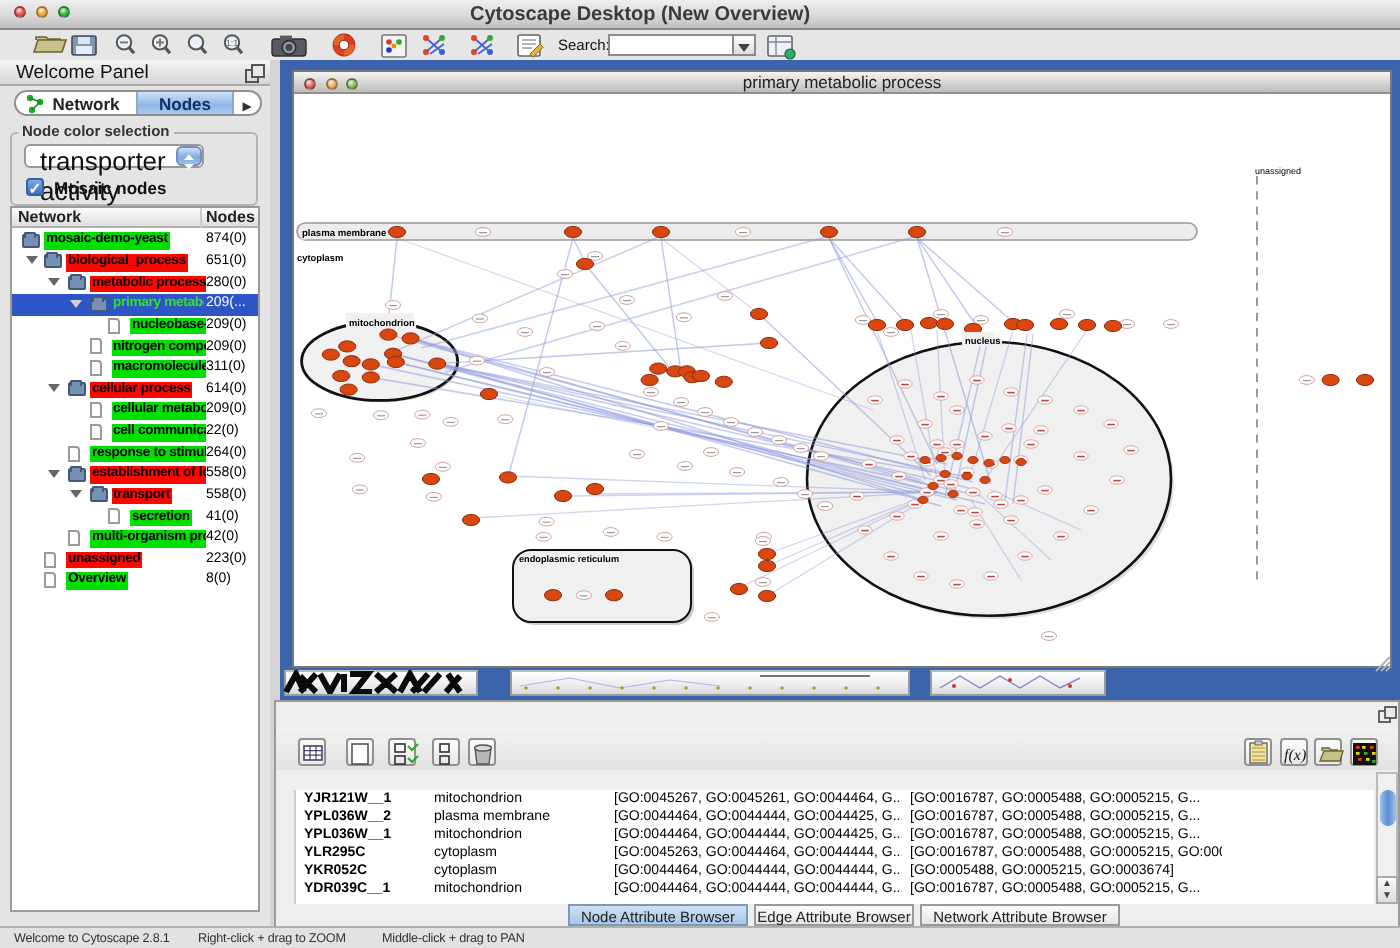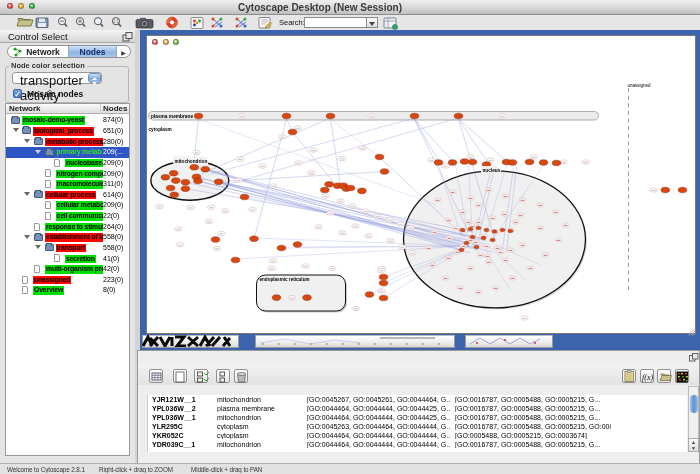--- a/index.html
+++ b/index.html
@@ -45,21 +45,21 @@
 .tabs{left:0;top:100px;width:561px;height:13px}
 .tab{position:absolute;top:1px;height:11px;border:1px solid #999;background:linear-gradient(#fcfcfc,#e4e4e4);font-size:7.5px;color:#222;text-align:center;padding-top:1px}
 .status{left:0;top:463px;width:700px;height:11px;background:#e2e2e2;border-top:1px solid #b0b0b0;font-size:6.3px;color:#333;letter-spacing:-0.1px}
 .sliver{position:absolute;background:linear-gradient(#ffffff,#ececec 60%,#d8d8d8);border:1px solid #9a9a9a;border-top:1px solid #bbb}
 </style></head><body>
 
 <div class="abs titlebar"></div>
 <div class="abs tl" style="left:7px;background:radial-gradient(circle at 38% 30%,#ffffff99,#ee4f44 55%,#ee4f44);border:0.5px solid #00000055"></div>
 <div class="abs tl" style="left:18px;background:radial-gradient(circle at 38% 30%,#ffffff99,#f0a829 55%,#f0a829);border:0.5px solid #00000055"></div>
 <div class="abs tl" style="left:29px;background:radial-gradient(circle at 38% 30%,#ffffff99,#2fb93a 55%,#2fb93a);border:0.5px solid #00000055"></div>
-<div class="abs title">Cytoscape Desktop (New Session)</div>
+<div class="abs title">Cytoscape Desktop (New Overview)</div>
 <svg class="abs" style="left:0;top:15px" width="700" height="15" viewBox="0 0 700 15">
 <path d="M17 11 L19 5 L33 5 L31 11 Z M18 5 L18 3.5 L23 3.5 L24 4.5 L30 4.5 L30 5" fill="#c8c28a" stroke="#6b6432" stroke-width="0.8"></path>
 <rect x="36" y="3" width="12" height="9.5" rx="1" fill="#8296ad" stroke="#3c4d63" stroke-width="0.8"></rect>
     <rect x="39" y="3.5" width="6" height="3.5" fill="#dde6ef"></rect>
     <rect x="38" y="8" width="8" height="4" fill="#e8eef5"></rect>
 <circle cx="62" cy="6.2" r="3.6" fill="#e9f0f7" stroke="#555" stroke-width="1"></circle>
     <line x1="64.6" y1="8.8" x2="67" y2="11.6" stroke="#555" stroke-width="1.6"></line>
     <line x1="60" y1="6.2" x2="64" y2="6.2" stroke="#777" stroke-width="1"></line>
 <circle cx="80" cy="6.2" r="3.6" fill="#e9f0f7" stroke="#555" stroke-width="1"></circle>
     <line x1="82.6" y1="8.8" x2="85" y2="11.6" stroke="#555" stroke-width="1.6"></line>
@@ -110,21 +110,21 @@
 </svg>
 <div class="abs" style="left:304px;top:17px;width:74px;height:11px;background:#fff;border:1px solid #8a8a8a"></div>
 <div class="abs" style="left:366px;top:17px;width:12px;height:11px;background:linear-gradient(#fdfdfd,#ddd);border:1px solid #8a8a8a"></div>
 <div class="abs" style="left:369px;top:21.5px;width:0;height:0;border-left:3px solid transparent;border-right:3px solid transparent;border-top:4px solid #444"></div>
 <svg class="abs" style="left:383px;top:16px" width="16" height="14" viewBox="0 0 16 14">
     <rect x="1" y="2" width="12" height="10" rx="1" fill="#eef2f8" stroke="#667" stroke-width="0.8"></rect>
     <path d="M1 5 h12 M5 2 v10" stroke="#889" stroke-width="0.7"></path>
     <circle cx="12" cy="11" r="2.5" fill="#3a6" stroke="#164" stroke-width="0.6"></circle>
   </svg>
 <div class="abs cp"></div>
-<div class="abs cph">Control Select</div>
+<div class="abs cph">Welcome Panel</div>
 <svg class="abs" style="left:122px;top:32px" width="11" height="10" viewBox="0 0 11 10">
     <rect x="1" y="3" width="6" height="6" fill="none" stroke="#555" stroke-width="1"></rect>
     <rect x="4" y="0.5" width="6" height="6" fill="#e8e8e8" stroke="#555" stroke-width="1"></rect>
   </svg>
 <div class="abs seg">
     <div class="s1">Network</div>
     <div class="s2">Nodes</div>
     <div class="s3">▶</div>
   </div>
 <svg class="abs" style="left:13px;top:47px" width="10" height="10" viewBox="0 0 10 10">
@@ -234,20 +234,21 @@
     <span class="num">223(0)</span>
   </div>
 <div class="abs row" style="top:285.2px">
     <span class="file" style="left:16px"></span>
     <span class="lab" style="left:27px;background:#00e000;max-width:70px;overflow:hidden">Overview</span>
     <span class="num">8(0)</span>
   </div>
 <div class="abs" style="left:135px;top:30px;width:4.5px;height:433px;background:#d4d4d4"></div>
 <div class="abs desk"></div>
 <div class="abs frame">
+    <div class="abs ftitle">primary metabolic process</div>
 <div class="abs tl" style="left:5px;top:2.5px;background:radial-gradient(circle at 35% 30%,#ffffffaa,#e3544a 65%);border:0.5px solid #00000055"></div>
 <div class="abs tl" style="left:15.5px;top:2.5px;background:radial-gradient(circle at 35% 30%,#ffffffaa,#eda33c 65%);border:0.5px solid #00000055"></div>
 <div class="abs tl" style="left:26px;top:2.5px;background:radial-gradient(circle at 35% 30%,#ffffffaa,#76b944 65%);border:0.5px solid #00000055"></div>
 <svg class="abs" style="left:0;top:11px" width="548" height="285" viewBox="146.5 47 548 285">
 <ellipse cx="190.3" cy="181.6" rx="39" ry="19.6" fill="#00000022"></ellipse>
 <ellipse cx="189.3" cy="180.6" rx="39" ry="19.6" fill="#f1f1f1" stroke="#111" stroke-width="1.4"></ellipse>
 <ellipse cx="495.5" cy="241" rx="91" ry="68.5" fill="#00000022"></ellipse>
 <ellipse cx="494" cy="239.4" rx="91" ry="68.5" fill="#f0f0f0" stroke="#111" stroke-width="1.3"></ellipse>
 <rect x="257.5" y="276.5" width="89" height="36" rx="9" fill="#00000033"></rect>
 <rect x="256" y="275" width="89" height="36" rx="9" fill="#f0f0f0" stroke="#111" stroke-width="1"></rect>
@@ -934,17 +935,22 @@
 <div class="trow" style="top:45.0px">
         <b class="td" style="left:4px;width:60px">YDR039C__1</b>
         <span class="td" style="left:69px;width:86px">mitochondrion</span>
         <span class="td" style="left:159px;width:144px">[GO:0044464, GO:0044444, GO:0044444, G...</span>
         <span class="td" style="left:307px;width:156px">[GO:0016787, GO:0005488, GO:0005215, G...</span>
       </div>
 </div>
 <div class="abs" style="left:550px;top:35px;width:11px;height:66px;background:#f0f0f0;border:1px solid #bbb"></div>
 <div class="abs" style="left:551.5px;top:44px;width:8px;height:18px;border-radius:4px;background:linear-gradient(90deg,#9cc0ea,#5d8fd0,#9cc0ea)"></div>
 <div class="abs" style="left:550px;top:87px;width:11px;height:14px;background:linear-gradient(#fafafa,#ddd);border:1px solid #aaa;font-size:5px;color:#444;text-align:center;line-height:6px">▲<br>▼</div>
+<div class="abs tabs">
+<div class="tab" style="left:146px;width:90px;background:linear-gradient(#cfe0f2,#a9c7e8);border-color:#7a99bb">Node Attribute Browser</div>
+<div class="tab" style="left:239px;width:80px">Edge Attribute Browser</div>
+<div class="tab" style="left:322px;width:100px">Network Attribute Browser</div>
+</div>
 </div>
 <div class="abs status">
     <span class="abs" style="left:7px;top:2px;width:88px;overflow:hidden;white-space:nowrap">Welcome to Cytoscape 2.8.1</span>
     <span class="abs" style="left:99px;top:2px;width:88px;overflow:hidden;white-space:nowrap">Right-click + drag to ZOOM</span>
     <span class="abs" style="left:191px;top:2px;width:88px;overflow:hidden;white-space:nowrap">Middle-click + drag to PAN</span>
   </div>
 </body></html>

